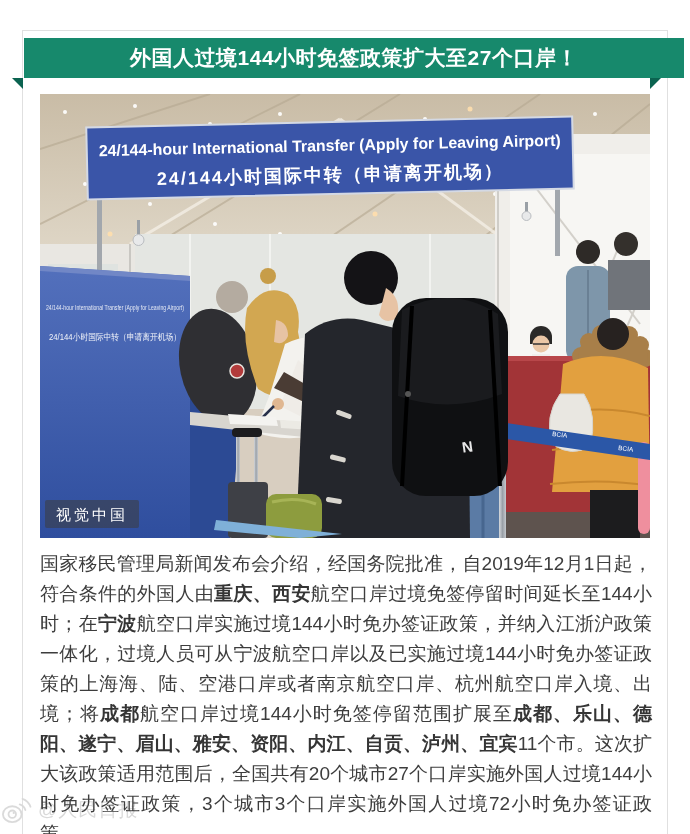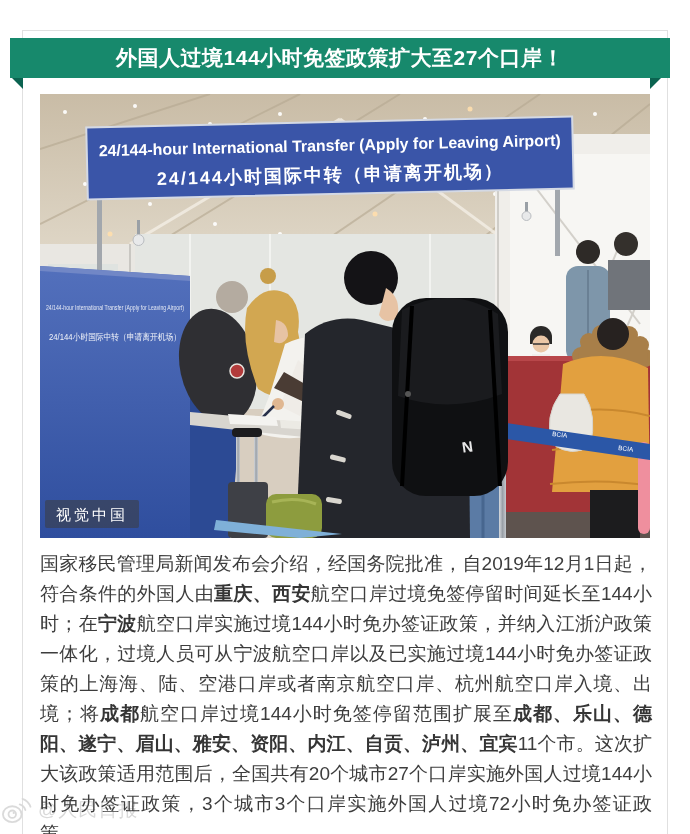--- a/index.html
+++ b/index.html
@@ -5,21 +5,21 @@
   :root{
     --banner-green:#17896c; --banner-fold:#0b6350; --card-border:#e0e0e0;
     --sign-blue:#3a55a8; --kiosk-blue:#3c5fb0; --belt-blue:#2b57a7;
     --red-wall:#a23437; --text-color:#3d3d3d; --credit-gray:#d9d9d9;
   }
   html,body{margin:0;padding:0;}
   body{width:690px;height:834px;background:#ffffff;font-family:"Liberation Sans",sans-serif;position:relative;overflow:hidden;}
   .page{position:absolute;inset:0;}
   .card{position:absolute;left:22px;top:30px;width:646px;height:804px;background:#fff;
         border:1px solid var(--card-border);border-bottom:none;box-sizing:border-box;}
-  .ribbon{position:absolute;left:10px;top:38px;width:660px;height:40px;background:var(--banner-green);
+  .ribbon{position:absolute;left:24px;top:38px;width:660px;height:40px;background:var(--banner-green);
           display:flex;align-items:center;justify-content:center;z-index:3;}
   .ribbon-title{color:#fff;font-weight:700;font-size:21px;letter-spacing:0.5px;white-space:nowrap;}
   .fold{position:absolute;top:78px;width:0;height:0;z-index:2;}
   .fold.left{left:12px;border-top:11px solid var(--banner-fold);border-left:11px solid transparent;}
   .fold.right{left:650px;border-top:11px solid var(--banner-fold);border-right:11px solid transparent;}
   .photo{position:absolute;left:40px;top:94px;width:610px;height:444px;overflow:hidden;background:#d8cec0;z-index:2;}
   .photo svg{display:block;}
   .article{position:absolute;left:40px;top:549px;width:612px;margin:0;z-index:2;
            font-size:19px;line-height:30px;color:var(--text-color);text-align:justify;}
   .article strong{font-weight:700;color:#353535;margin-top:43px;}

